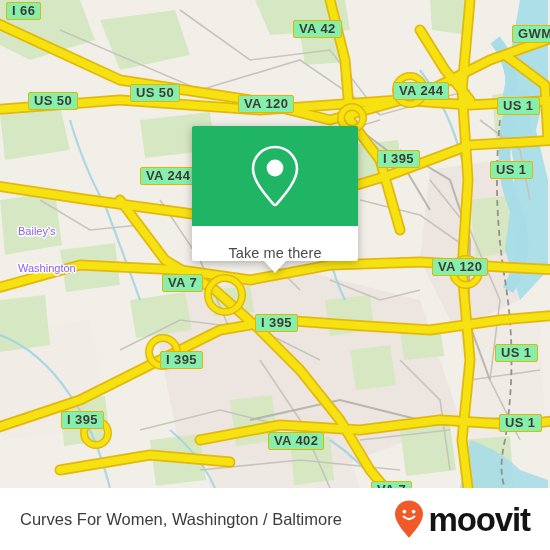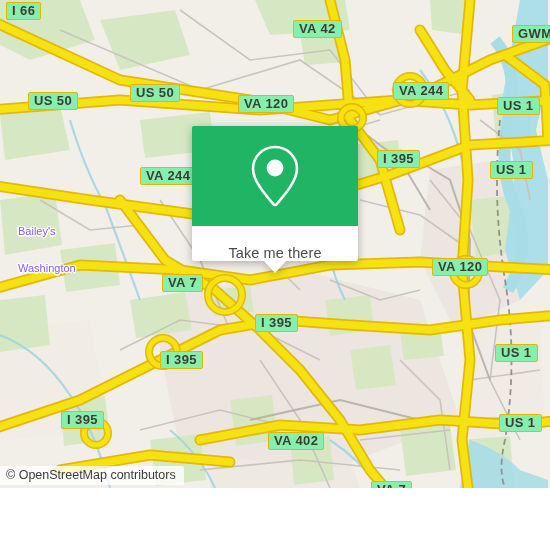--- a/index.html
+++ b/index.html
@@ -279,17 +279,29 @@
           <path d="M28 4 C15.8 4 6 13.7 6 25.7 C6 38.5 20 53.5 26.4 61.2 C27.2 62.2 28.8 62.2 29.6 61.2 C36 53.5 50 38.5 50 25.7 C50 13.7 40.2 4 28 4 Z" fill="none" stroke="#ffffff" stroke-width="2.6"></path>
           <circle cx="28" cy="25" r="8.4" fill="#ffffff"></circle>
         </svg>
       </div>
       <div class="popup-foot">
         <span>Take me there</span>
       </div>
       <div class="popup-tail"></div>
     </div>
 
-    <div class="attribution">© OpenStreetMap contributors</div>
   </div>
 
+  <div class="footer">
+
+    <div class="footer-title">Curves For Women, Washington / Baltimore</div>
+    <div class="brand">
+      <svg width="32" height="40" viewBox="0 0 32 40">
+        <path d="M16 1.5 C8.3 1.5 2 7.7 2 15.3 C2 23.8 12.2 33.9 15 37.8 C15.5 38.5 16.5 38.5 17 37.8 C19.8 33.9 30 23.8 30 15.3 C30 7.7 23.7 1.5 16 1.5 Z" fill="#ef5a28"></path>
+        <circle cx="11.4" cy="12.6" r="1.85" fill="#ffffff"></circle>
+        <circle cx="20.6" cy="12.6" r="1.85" fill="#ffffff"></circle>
+        <path d="M10.6 17.6 Q16 22.6 21.4 17.6" fill="none" stroke="#ffffff" stroke-width="2.1" stroke-linecap="round"></path>
+      </svg>
+      <span class="brand-word">moovit</span>
+    </div>
+  </div>
 
 </div>
 
 </body></html>

